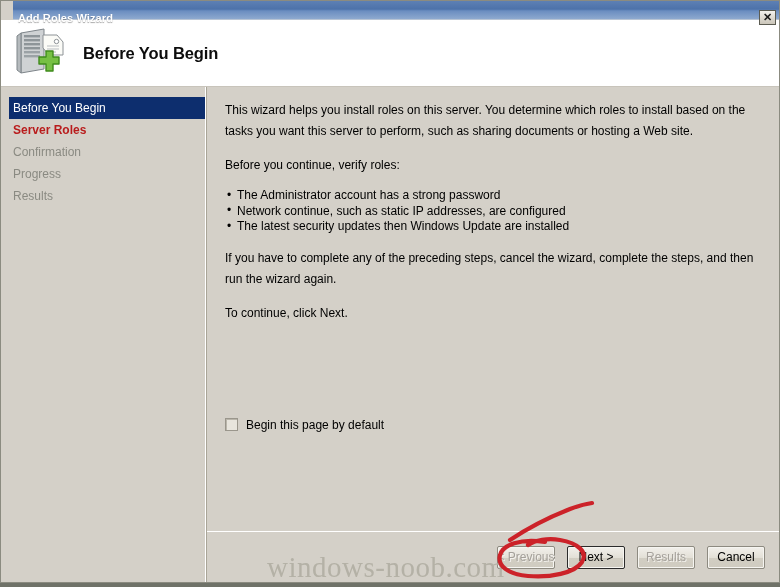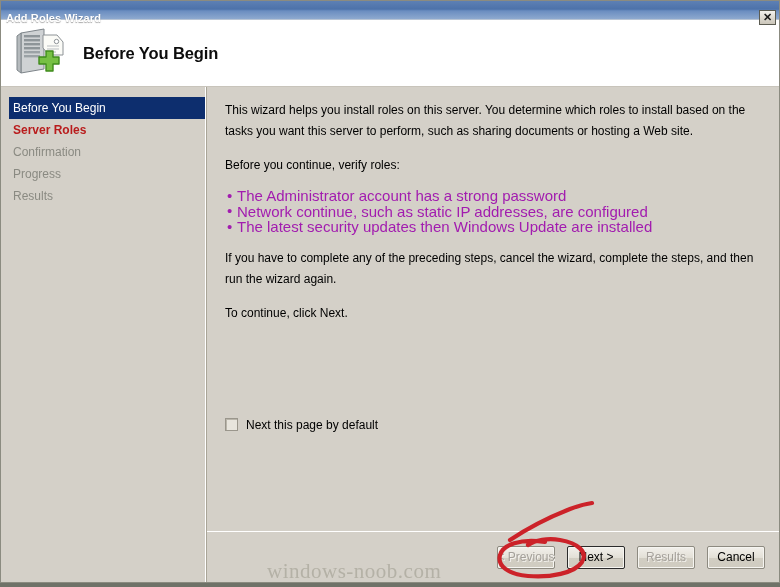--- a/index.html
+++ b/index.html
@@ -31,20 +31,21 @@
   #titlebar {
     height: 19px;
     flex: 0 0 19px;
     background: linear-gradient(to bottom, #5d80b4 0%, #4d72aa 45%, #6a8dc0 55%, #8ea9cf 100%);
     border-bottom: 1px solid #b8c4d4;
     display: flex;
     align-items: center;
     padding: 15px 2px 0 5px;
     box-sizing: border-box;
     position: relative;
+    margin-left: 12px;
   }
   #titlebar-text {
     color: #ffffff;
     font-size: 11px;
     font-weight: bold;
     letter-spacing: 0.1px;
     text-shadow: 0 1px 1px rgba(0,0,0,.35);
     white-space: nowrap;
   }
   #titlebar-spacer { flex: 1 1 auto; }
@@ -146,22 +147,22 @@
     margin: 0 0 13px 0;
     max-width: 536px;
   }
   .para.tight { margin-bottom: 12px; }
   ul.bullets {
     margin: 0 0 13px 0;
     padding: 0;
     list-style: none;
   }
   ul.bullets li {
-    font-size: 15px;
-    color: #a21caf;
+    font-size: 12px;
+    color: #000000;
     line-height: 15.5px;
     padding-left: 12px;
     position: relative;
   }
   ul.bullets li::before {
     content: "\2022";
     position: absolute;
     left: 2px;
     top: -0.5px;
   }
@@ -222,21 +223,21 @@
     border: 1px solid #2b2b2b;
     box-shadow: inset 0 0 0 1px #f6f5f1;
   }
 
   
   #watermark {
     position: absolute;
     left: 60px;
     bottom: -2px;
     font-family: "Liberation Serif", serif;
-    font-size: 21px;
+    font-size: 29px;
     color: #b4b1a6;
     letter-spacing: 0.5px;
     white-space: nowrap;
     pointer-events: none;
   }
 
   
   #annotation {
     position: absolute;
     left: 0; top: 0;
@@ -303,21 +304,21 @@
           <li>Network continue, such as static IP addresses, are configured</li>
           <li>The latest security updates then Windows Update are installed</li>
         </ul>
 
         <p class="para">If you have to complete any of the preceding steps, cancel the wizard, complete the steps, and then run the wizard again.</p>
 
         <p class="para">To continue, click Next.</p>
 
         <div id="skip-row">
           <div id="skip-checkbox"></div>
-          <div id="skip-label">Next this page by default</div>
+          <div id="skip-label">Begin this page by default</div>
         </div>
 
       </div>
 
       <div id="footer">
         <div id="watermark">windows-noob.com</div>
         <div class="btn disabled">&lt; Previous</div>
         <div class="btn default">Next &gt;</div>
         <div class="btn disabled">Results</div>
         <div class="btn">Cancel</div>

